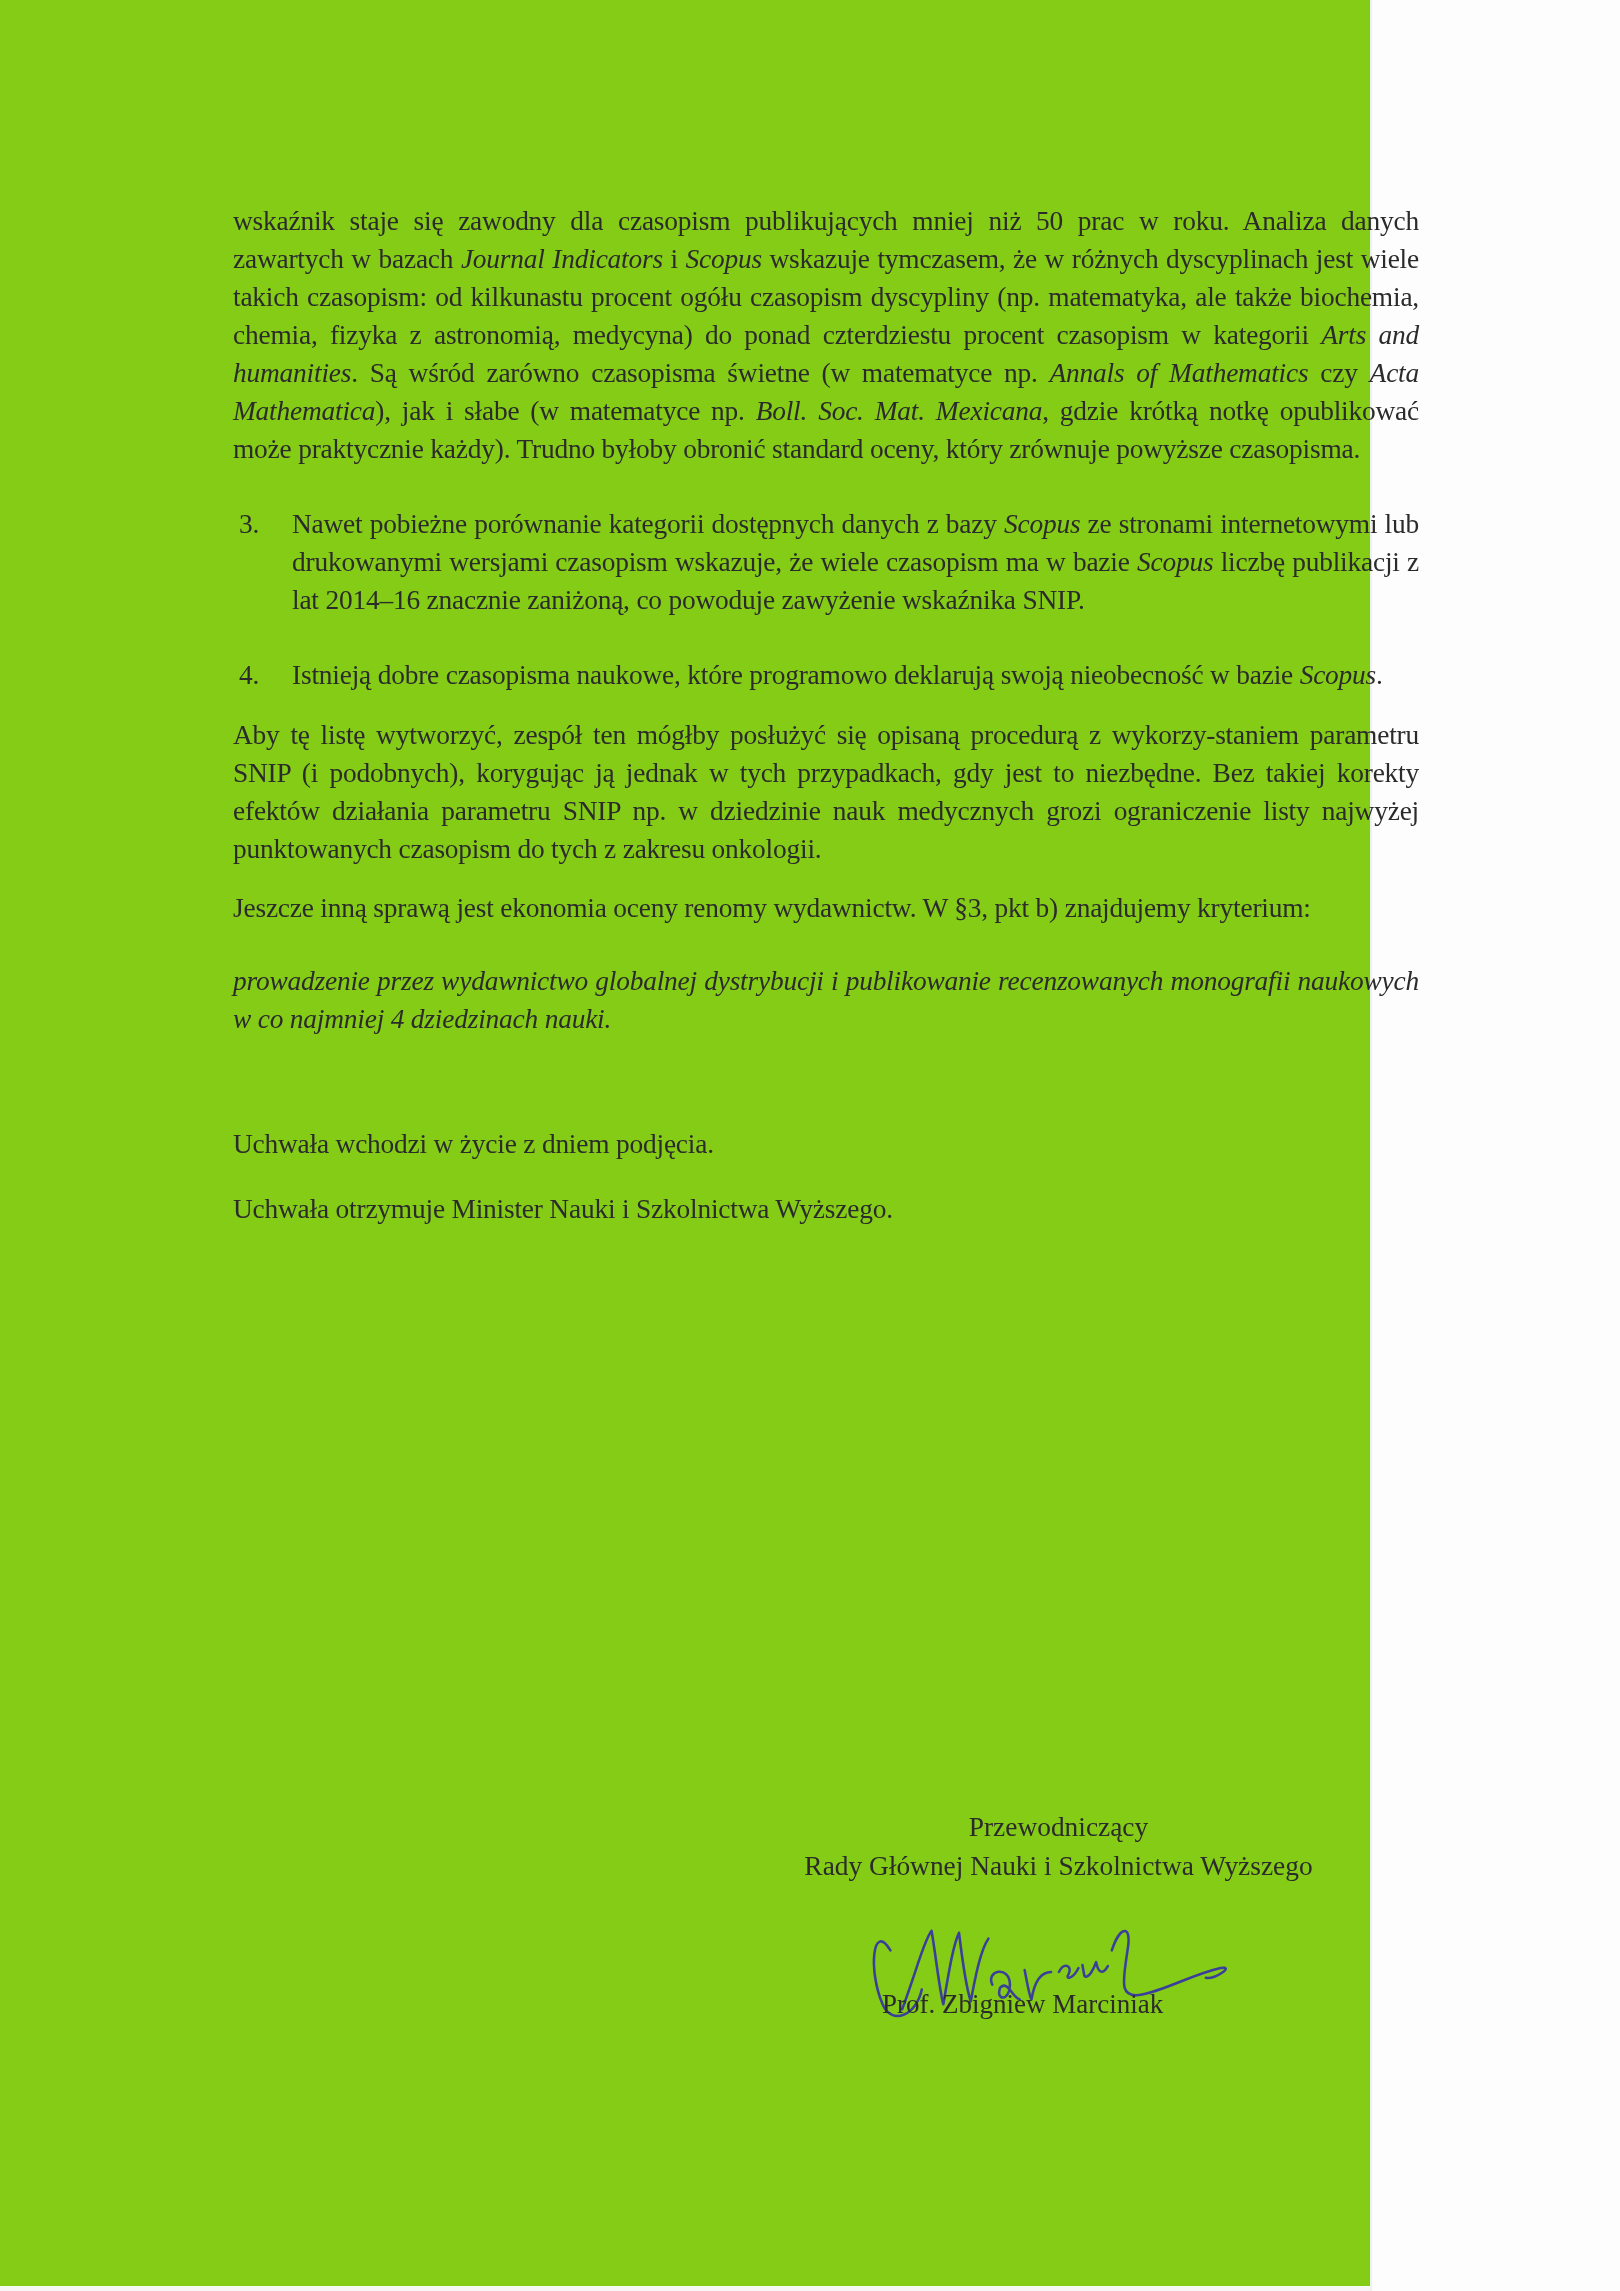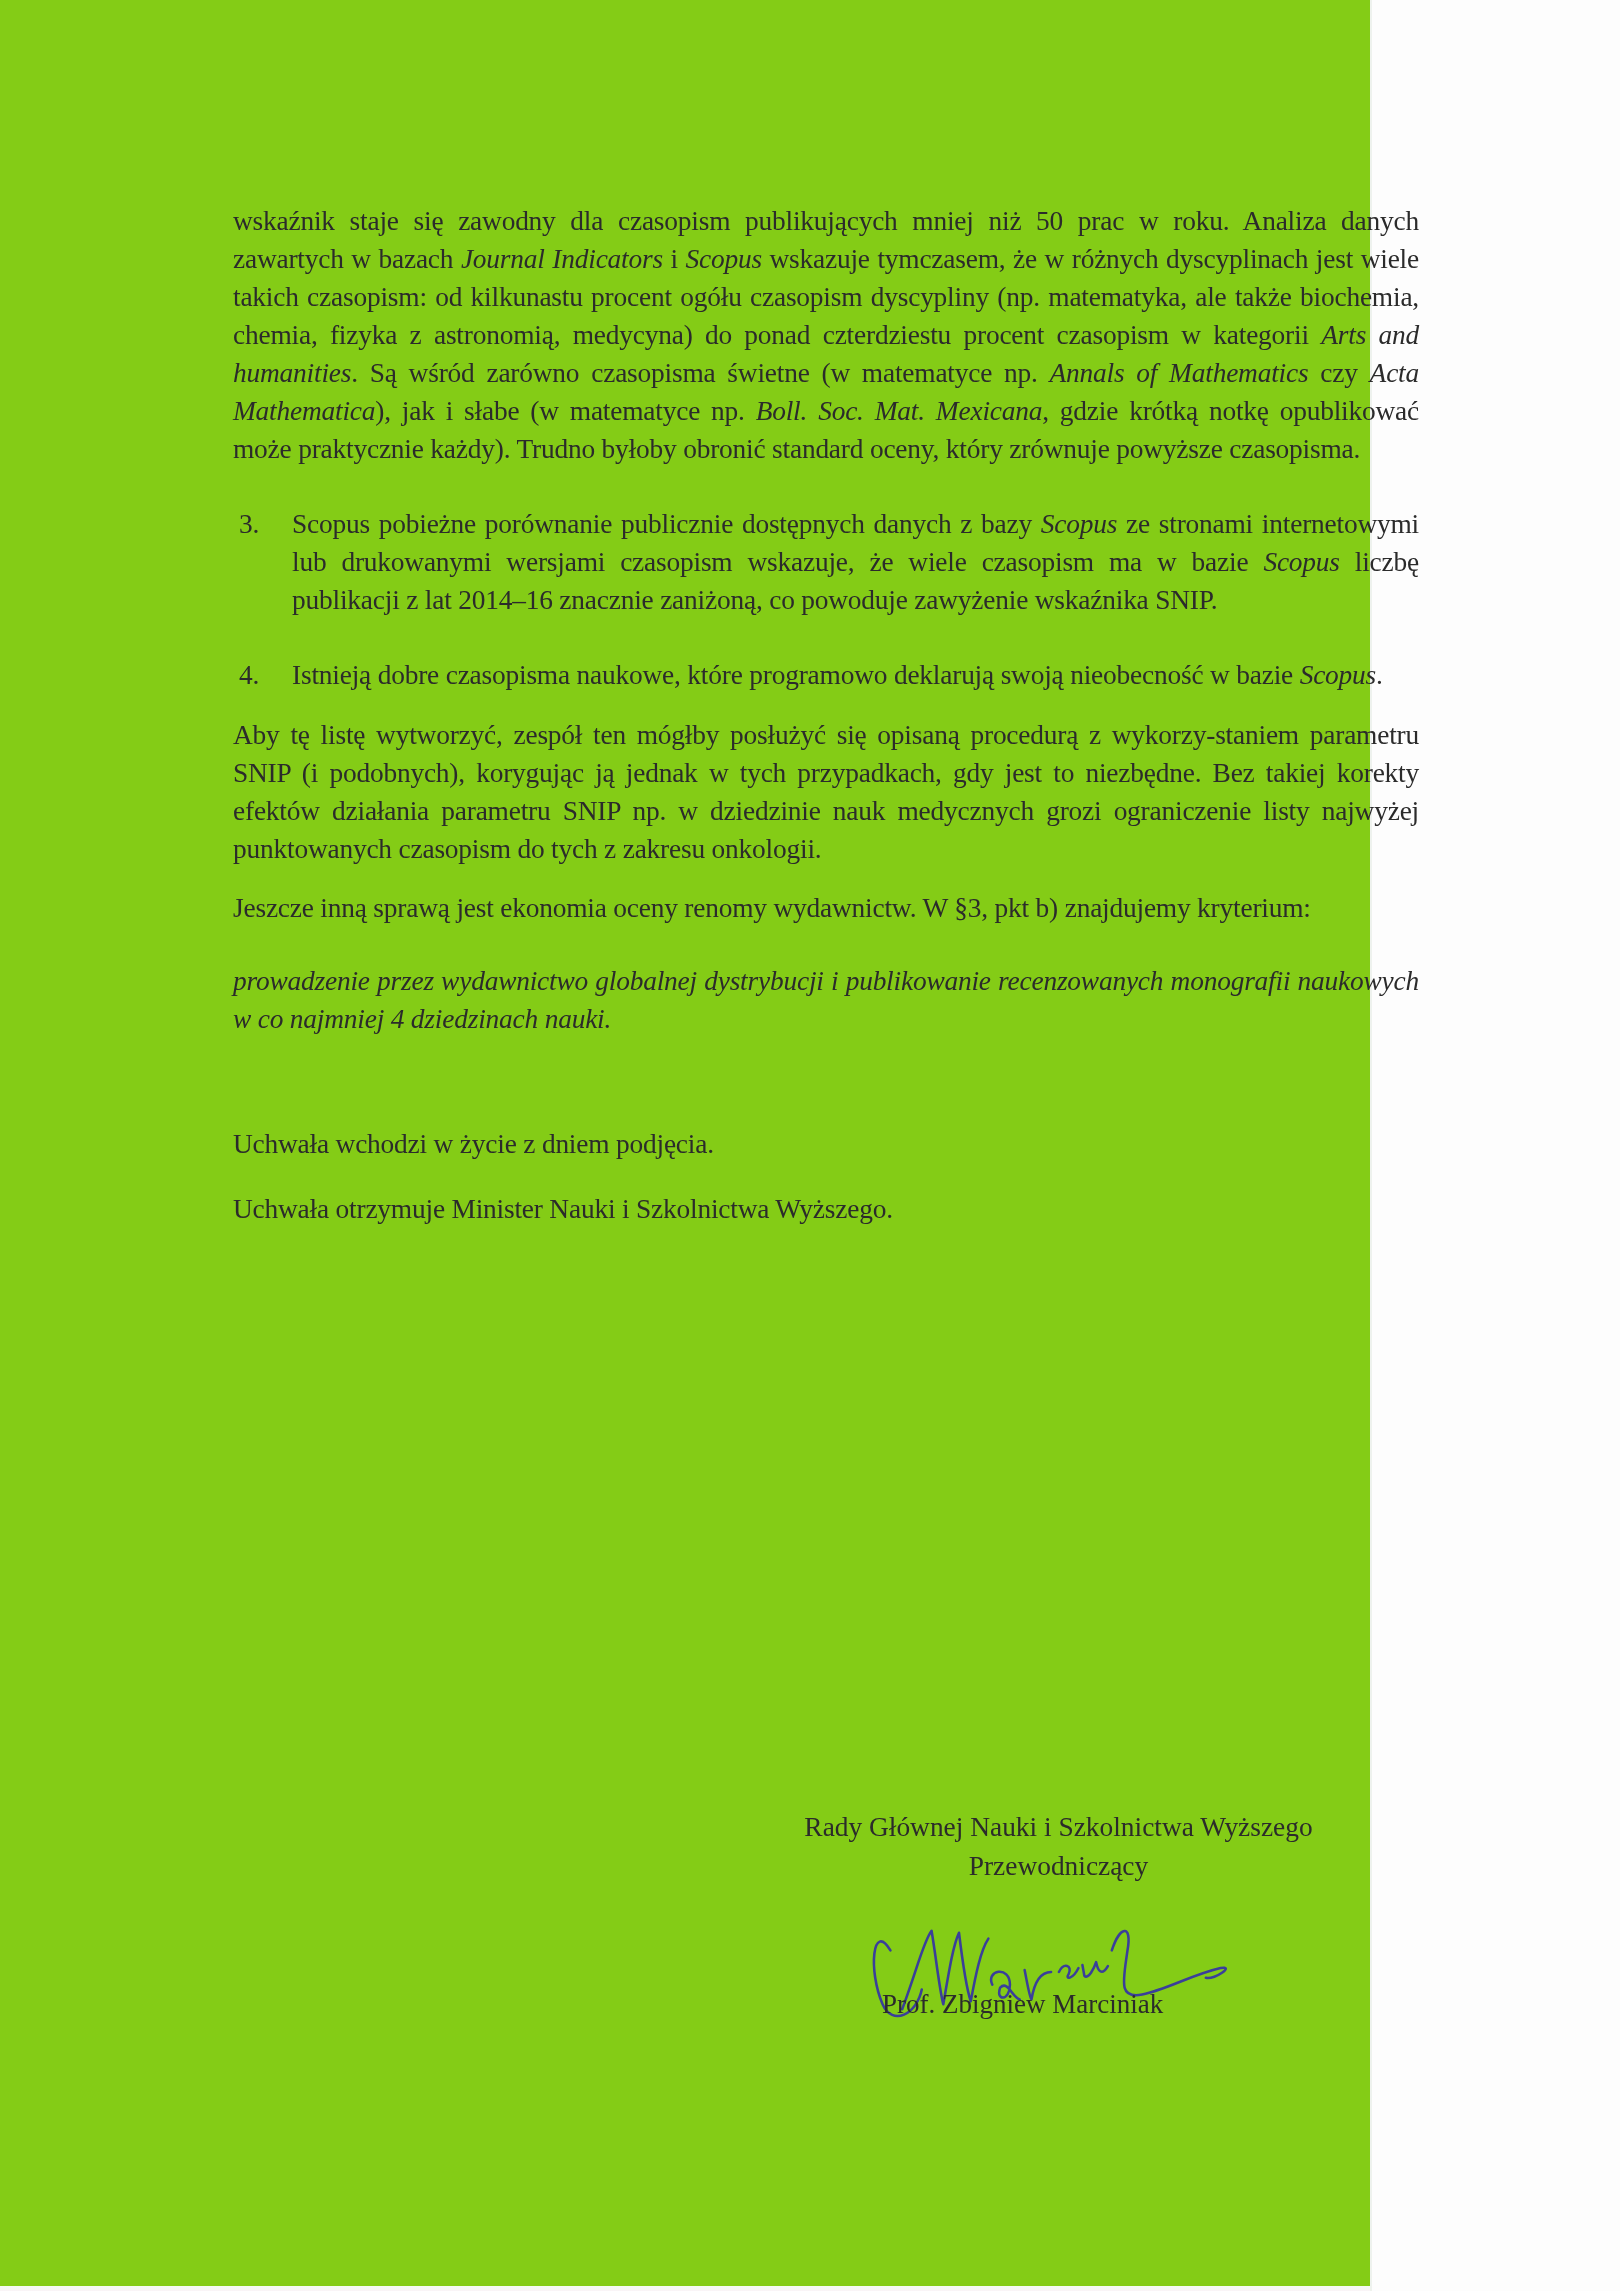--- a/index.html
+++ b/index.html
@@ -48,21 +48,21 @@
 
 <div class="page">
   <div class="body">
 
     <p><span>wskaźnik staje się zawodny dla czasopism publikujących mniej niż 50 prac w roku. Analiza danych zawartych w bazach </span><i>Journal Indicators</i><span> i </span><i>Scopus</i><span> wskazuje tymczasem, że w różnych dyscyplinach jest wiele takich czasopism: od kilkunastu procent ogółu czasopism dyscypliny (np. matematyka, ale także biochemia, chemia, fizyka z astronomią, medycyna) do ponad czterdziestu procent czasopism w kategorii </span><i>Arts and humanities</i><span>. Są wśród zarówno czasopisma świetne (w matematyce np. </span><i>Annals of Mathematics</i><span> czy </span><i>Acta Mathematica</i><span>), jak i słabe (w matematyce np. </span><i>Boll. Soc. Mat. Mexicana</i><span>, gdzie krótką notkę opublikować może praktycznie każdy). Trudno byłoby obronić standard oceny, który  zrównuje powyższe czasopisma.</span></p>
 
     <div class="gap"></div>
 
     <div class="list-item">
       <span class="num">3.</span>
-      <p><span>Scopus pobieżne porównanie publicznie dostępnych danych z bazy </span><i>Scopus</i><span> ze stronami internetowymi lub drukowanymi wersjami czasopism wskazuje, że wiele czasopism ma w bazie </span><i>Scopus</i><span> liczbę publikacji z lat 2014–16 znacznie zaniżoną, co powoduje zawyżenie wskaźnika SNIP.</span></p>
+      <p><span>Nawet pobieżne porównanie kategorii dostępnych danych z bazy </span><i>Scopus</i><span> ze stronami internetowymi lub drukowanymi wersjami czasopism wskazuje, że wiele czasopism ma w bazie </span><i>Scopus</i><span> liczbę publikacji z lat 2014–16 znacznie zaniżoną, co powoduje zawyżenie wskaźnika SNIP.</span></p>
     </div>
 
     <div class="gap"></div>
 
     <div class="list-item">
       <span class="num">4.</span>
       <p class="last-line"><span>Istnieją dobre czasopisma naukowe, które programowo deklarują swoją nieobecność w bazie </span><i>Scopus</i><span>.</span></p>
     </div>
 
 
@@ -82,22 +82,22 @@
 
 
     <div class="gap" style="height:61px"></div>
 
     <p class="closing">Uchwała wchodzi w życie z dniem podjęcia.</p>
     <div class="gap-s" style="height:23.5px"></div>
     <p class="closing">Uchwała otrzymuje Minister Nauki i Szkolnictwa Wyższego.</p>
   </div>
 
   <div class="sig-block">
+    <span class="sig-title">Przewodniczący</span>
     <span class="sig-title">Rady Głównej Nauki i Szkolnictwa Wyższego</span>
-    <span class="sig-title">Przewodniczący</span>
   </div>
 
   <svg class="signature" viewBox="0 0 440 120" fill="none" stroke-linecap="round" stroke-linejoin="round">
     <g id="sig-strokes" stroke="#3a3f9a" stroke-width="2.6">
       <path d="M28 40 C 10 10, 5 60, 20 95 C 30 118, 55 105, 60 80"></path>
       <path d="M40 100 C 55 60, 62 30, 70 20 C 75 50, 78 80, 82 95 C 88 60, 92 35, 98 22 C 102 55, 106 80, 110 92 C 115 65, 120 40, 128 28"></path>
       <path d="M132 75 C 125 60, 150 55, 150 75 C 150 92, 135 92, 140 78 C 148 70, 152 88, 160 90"></path>
       <path d="M165 60 C 168 75, 170 88, 172 90 C 175 72, 182 62, 192 62"></path>
       <path d="M200 62 C 205 52, 214 55, 210 64 C 206 70, 214 70, 220 58"></path>
       <path d="M224 55 L 226 66 C 230 70, 236 58, 238 52 C 240 62, 244 66, 250 56"></path>

